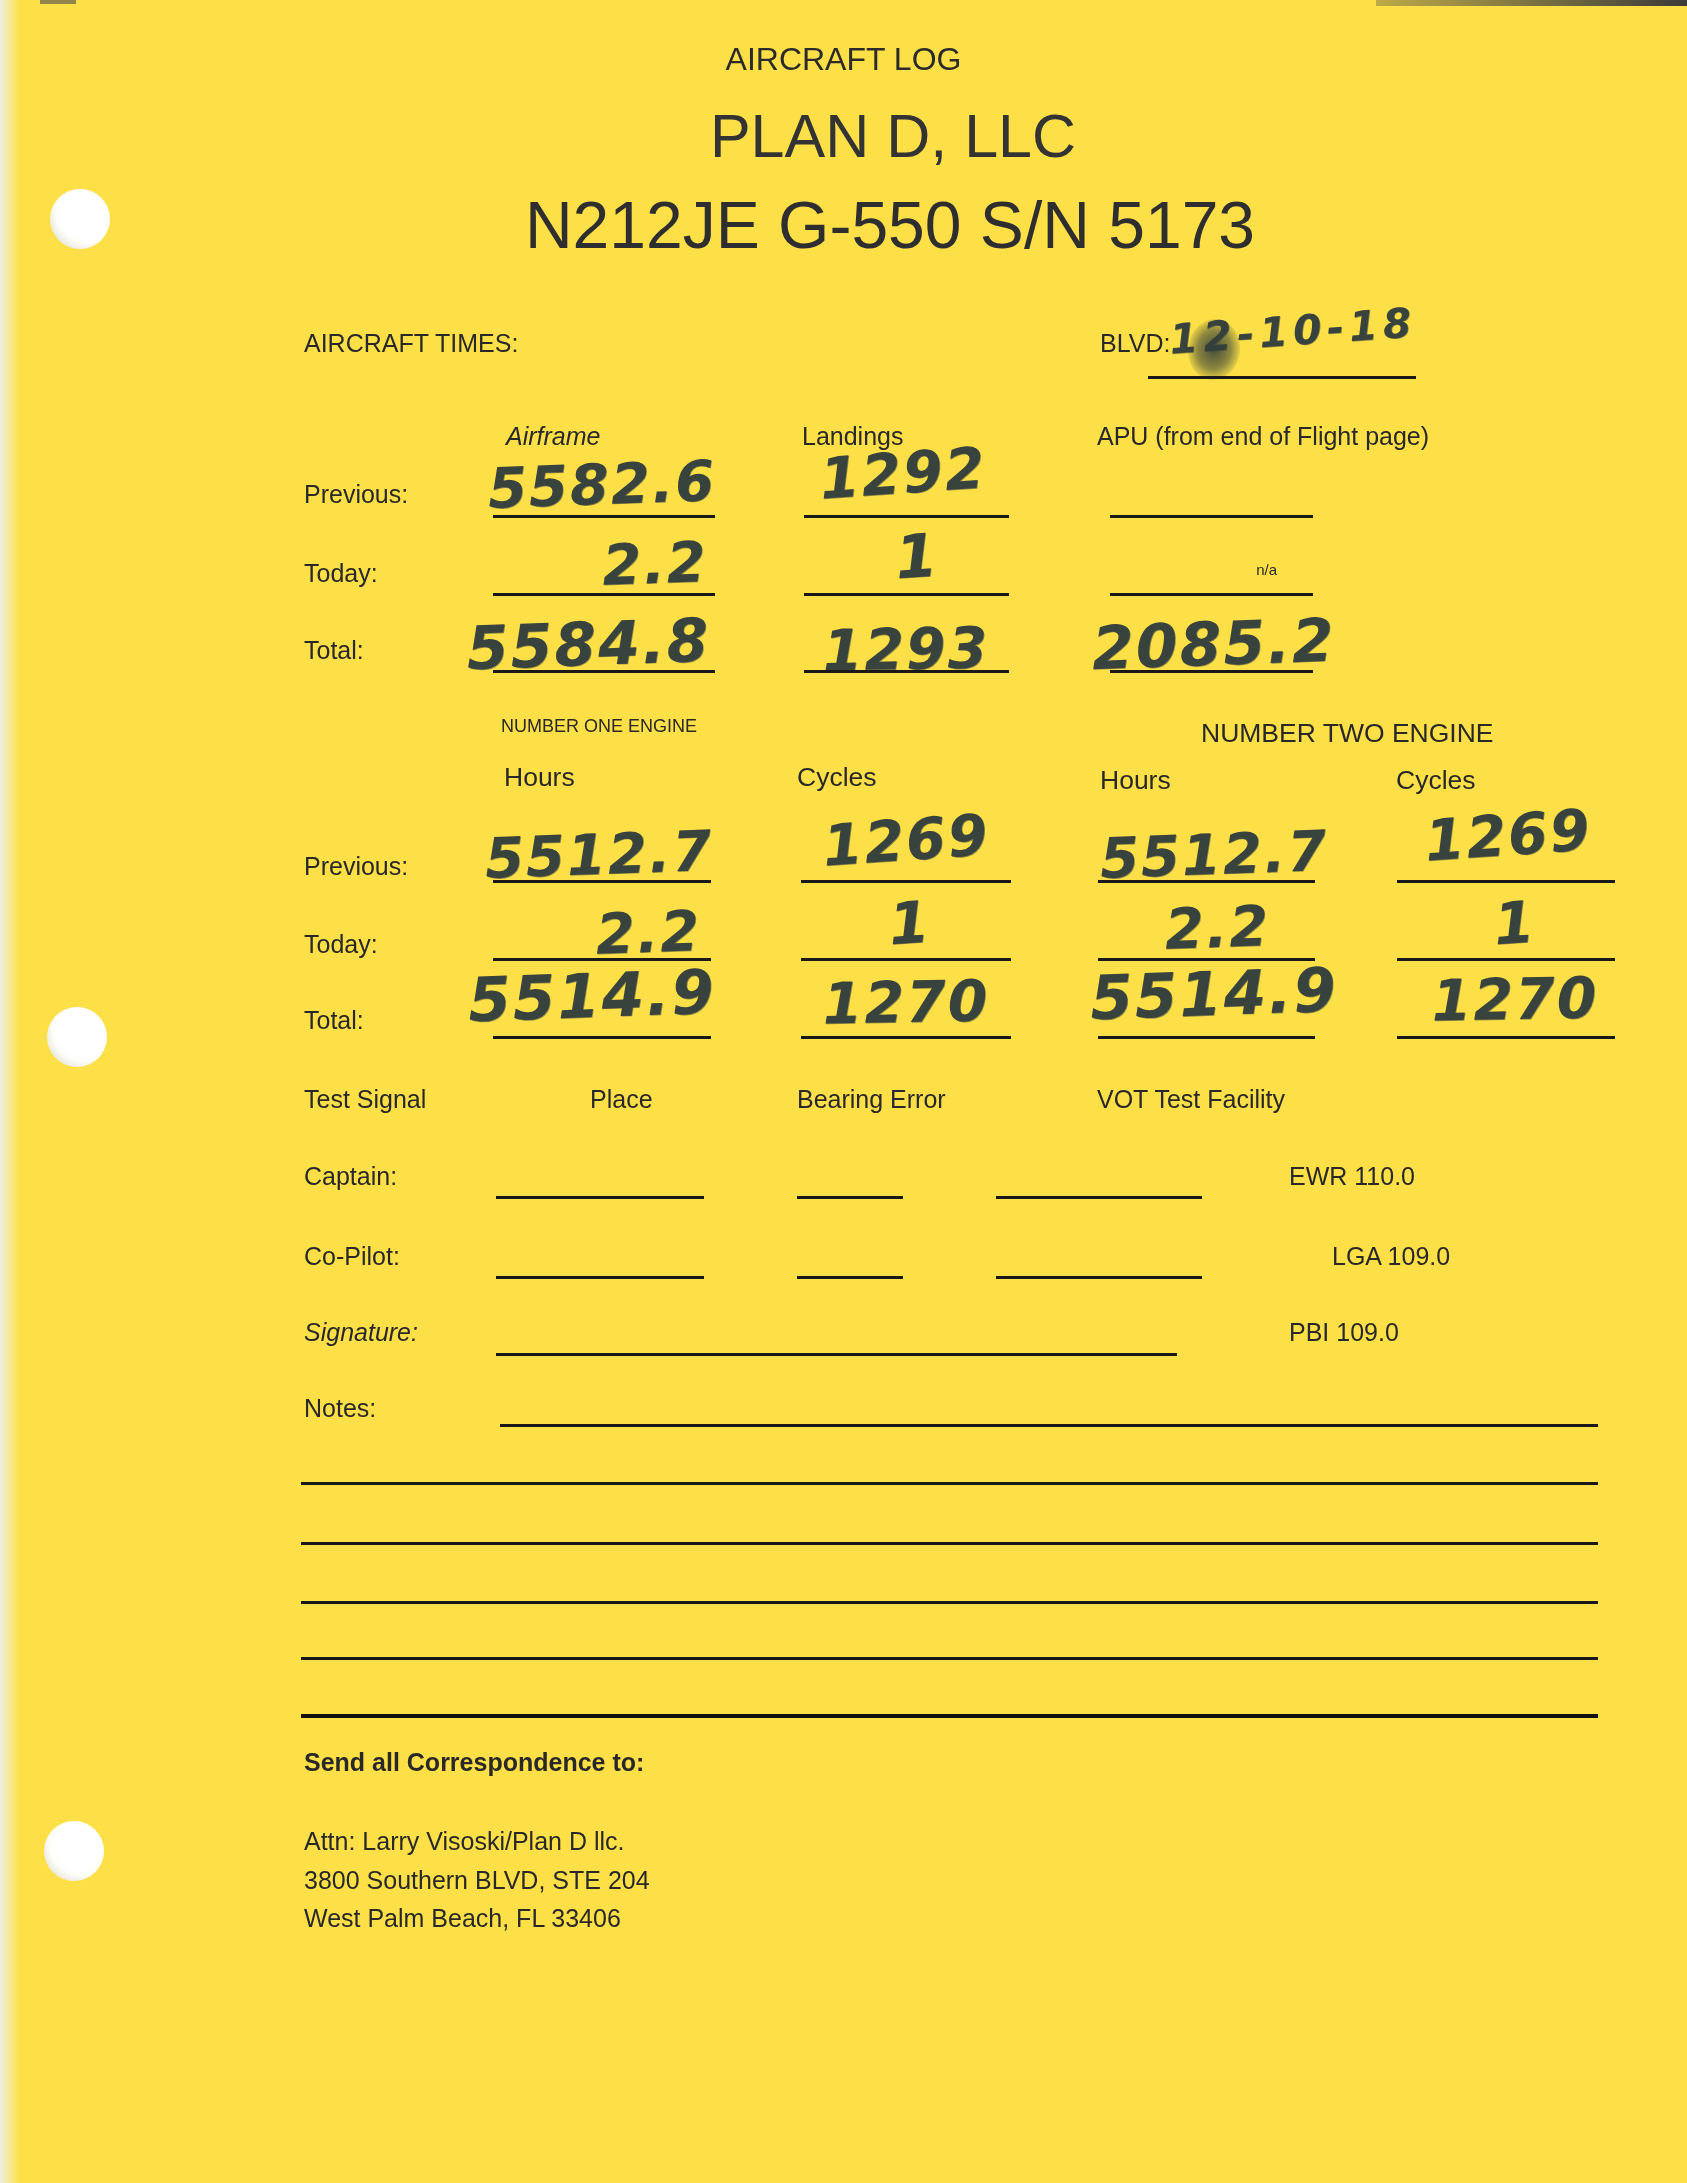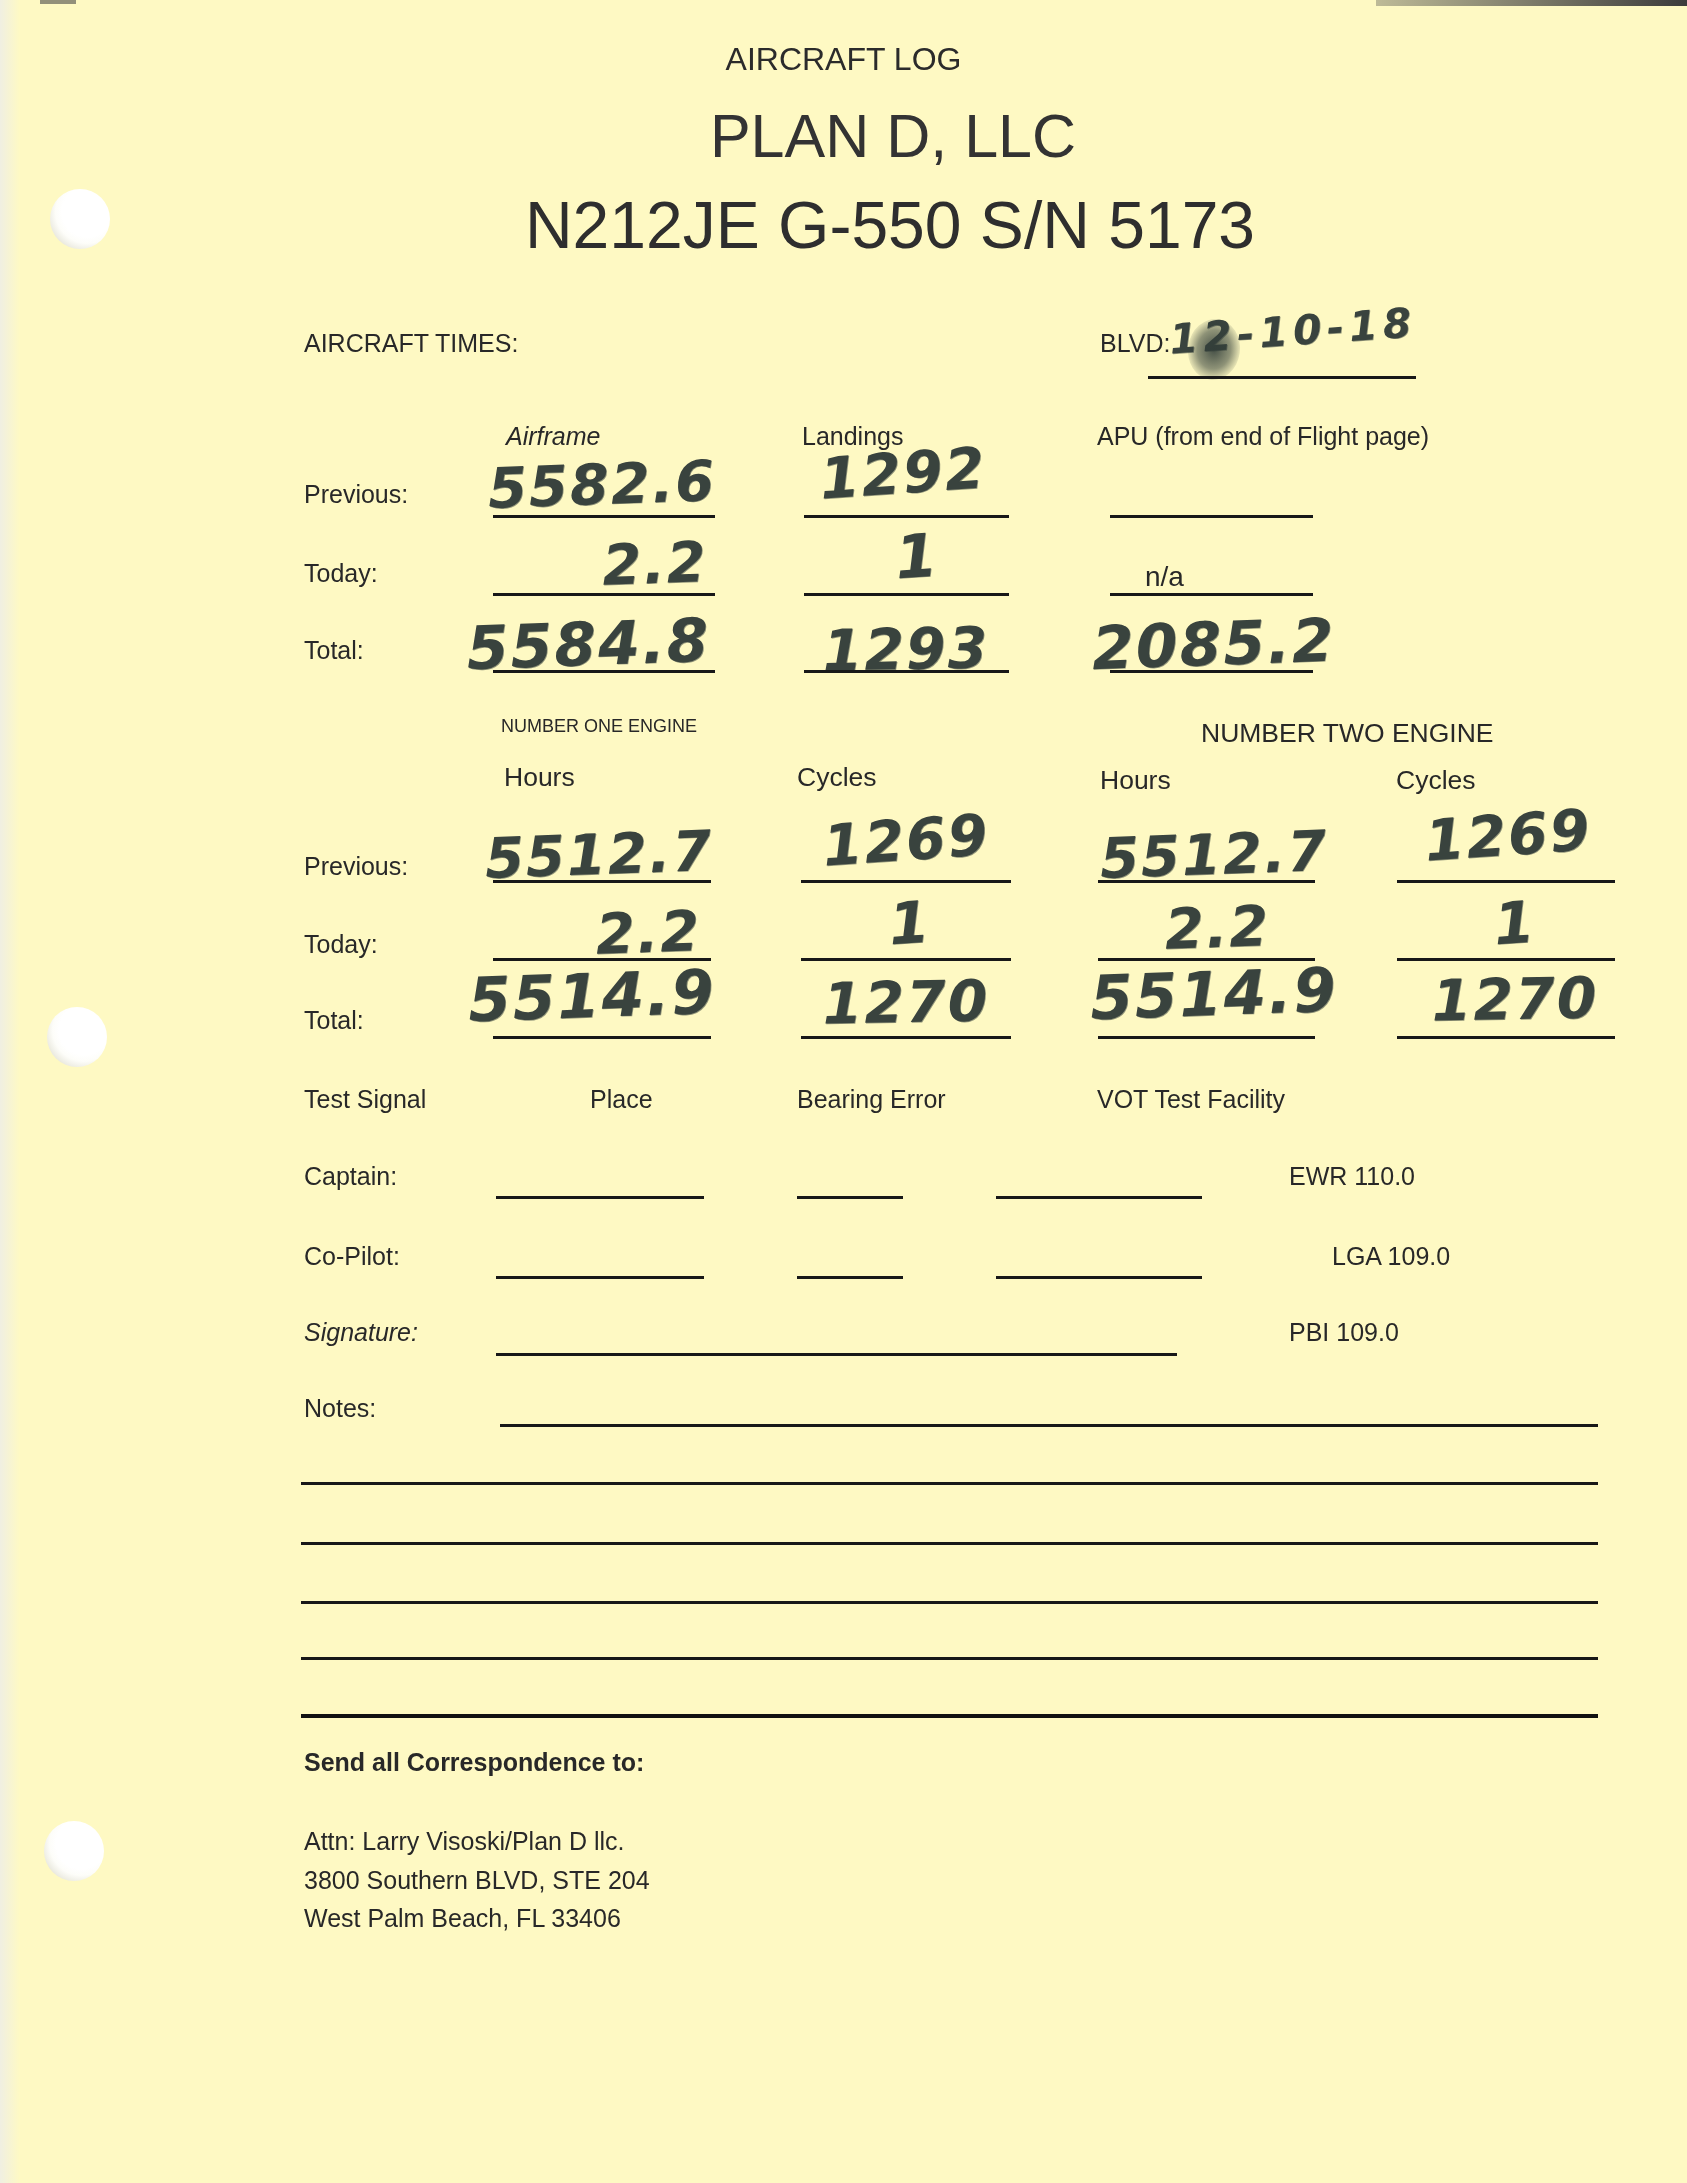--- a/index.html
+++ b/index.html
@@ -1,19 +1,19 @@
 <!DOCTYPE html>
 <html style="font-size:10.6px"><head>
 <meta charset="utf-8">
 <style>
   html,body{margin:0;padding:0;background:#ffffff;}
   .page{
     position:relative;
     width:1687px;height:2183px;
-    background:#fef9c3;
+    background:#fde047;
     overflow:hidden;
     font-family:"Liberation Sans", sans-serif;
     color:#282828;
   }
   .lbl{position:absolute;font-size:25px;color:#282828;white-space:nowrap;}
   .hdr{position:absolute;white-space:nowrap;color:#2b2b2b;}
   .rule{position:absolute;height:2.6px;background:#181818;}
   .rule.thick{height:4px;background:#111;}
   .hw{
     position:absolute;
@@ -39,21 +39,21 @@
   .streak-tr{
     position:absolute;top:0;height:6px;
     background:linear-gradient(to right, rgba(70,70,70,.35), #3b3b3b);
   }
   .streak-tl{position:absolute;top:0;height:4px;background:#4a4a4a;opacity:.6;}
   .scribble-blob{
     position:absolute;width:52px;height:61px;border-radius:50%;
     background:radial-gradient(ellipse at 50% 50%, rgba(50,62,57,.9) 0%, rgba(50,62,57,.55) 45%, rgba(50,62,57,.15) 68%, transparent 78%);
     transform:rotate(8deg);
   }
-  .na{position:absolute;font-size:28px;color:#282828;text-align:left;}
+  .na{position:absolute;font-size:15px;color:#282828;text-align:right;}
   .bates{position:absolute;font-size:26.5px;color:#111;letter-spacing:0.7px;white-space:nowrap;}
 </style>
 </head>
 <body>
 
 <div class="page">
 
   <div class="edge-left"></div>
   <div class="streak-tr" style="left:1376px;width:311px;"></div>
   <div class="streak-tl" style="left:40px;width:36px;"></div>

